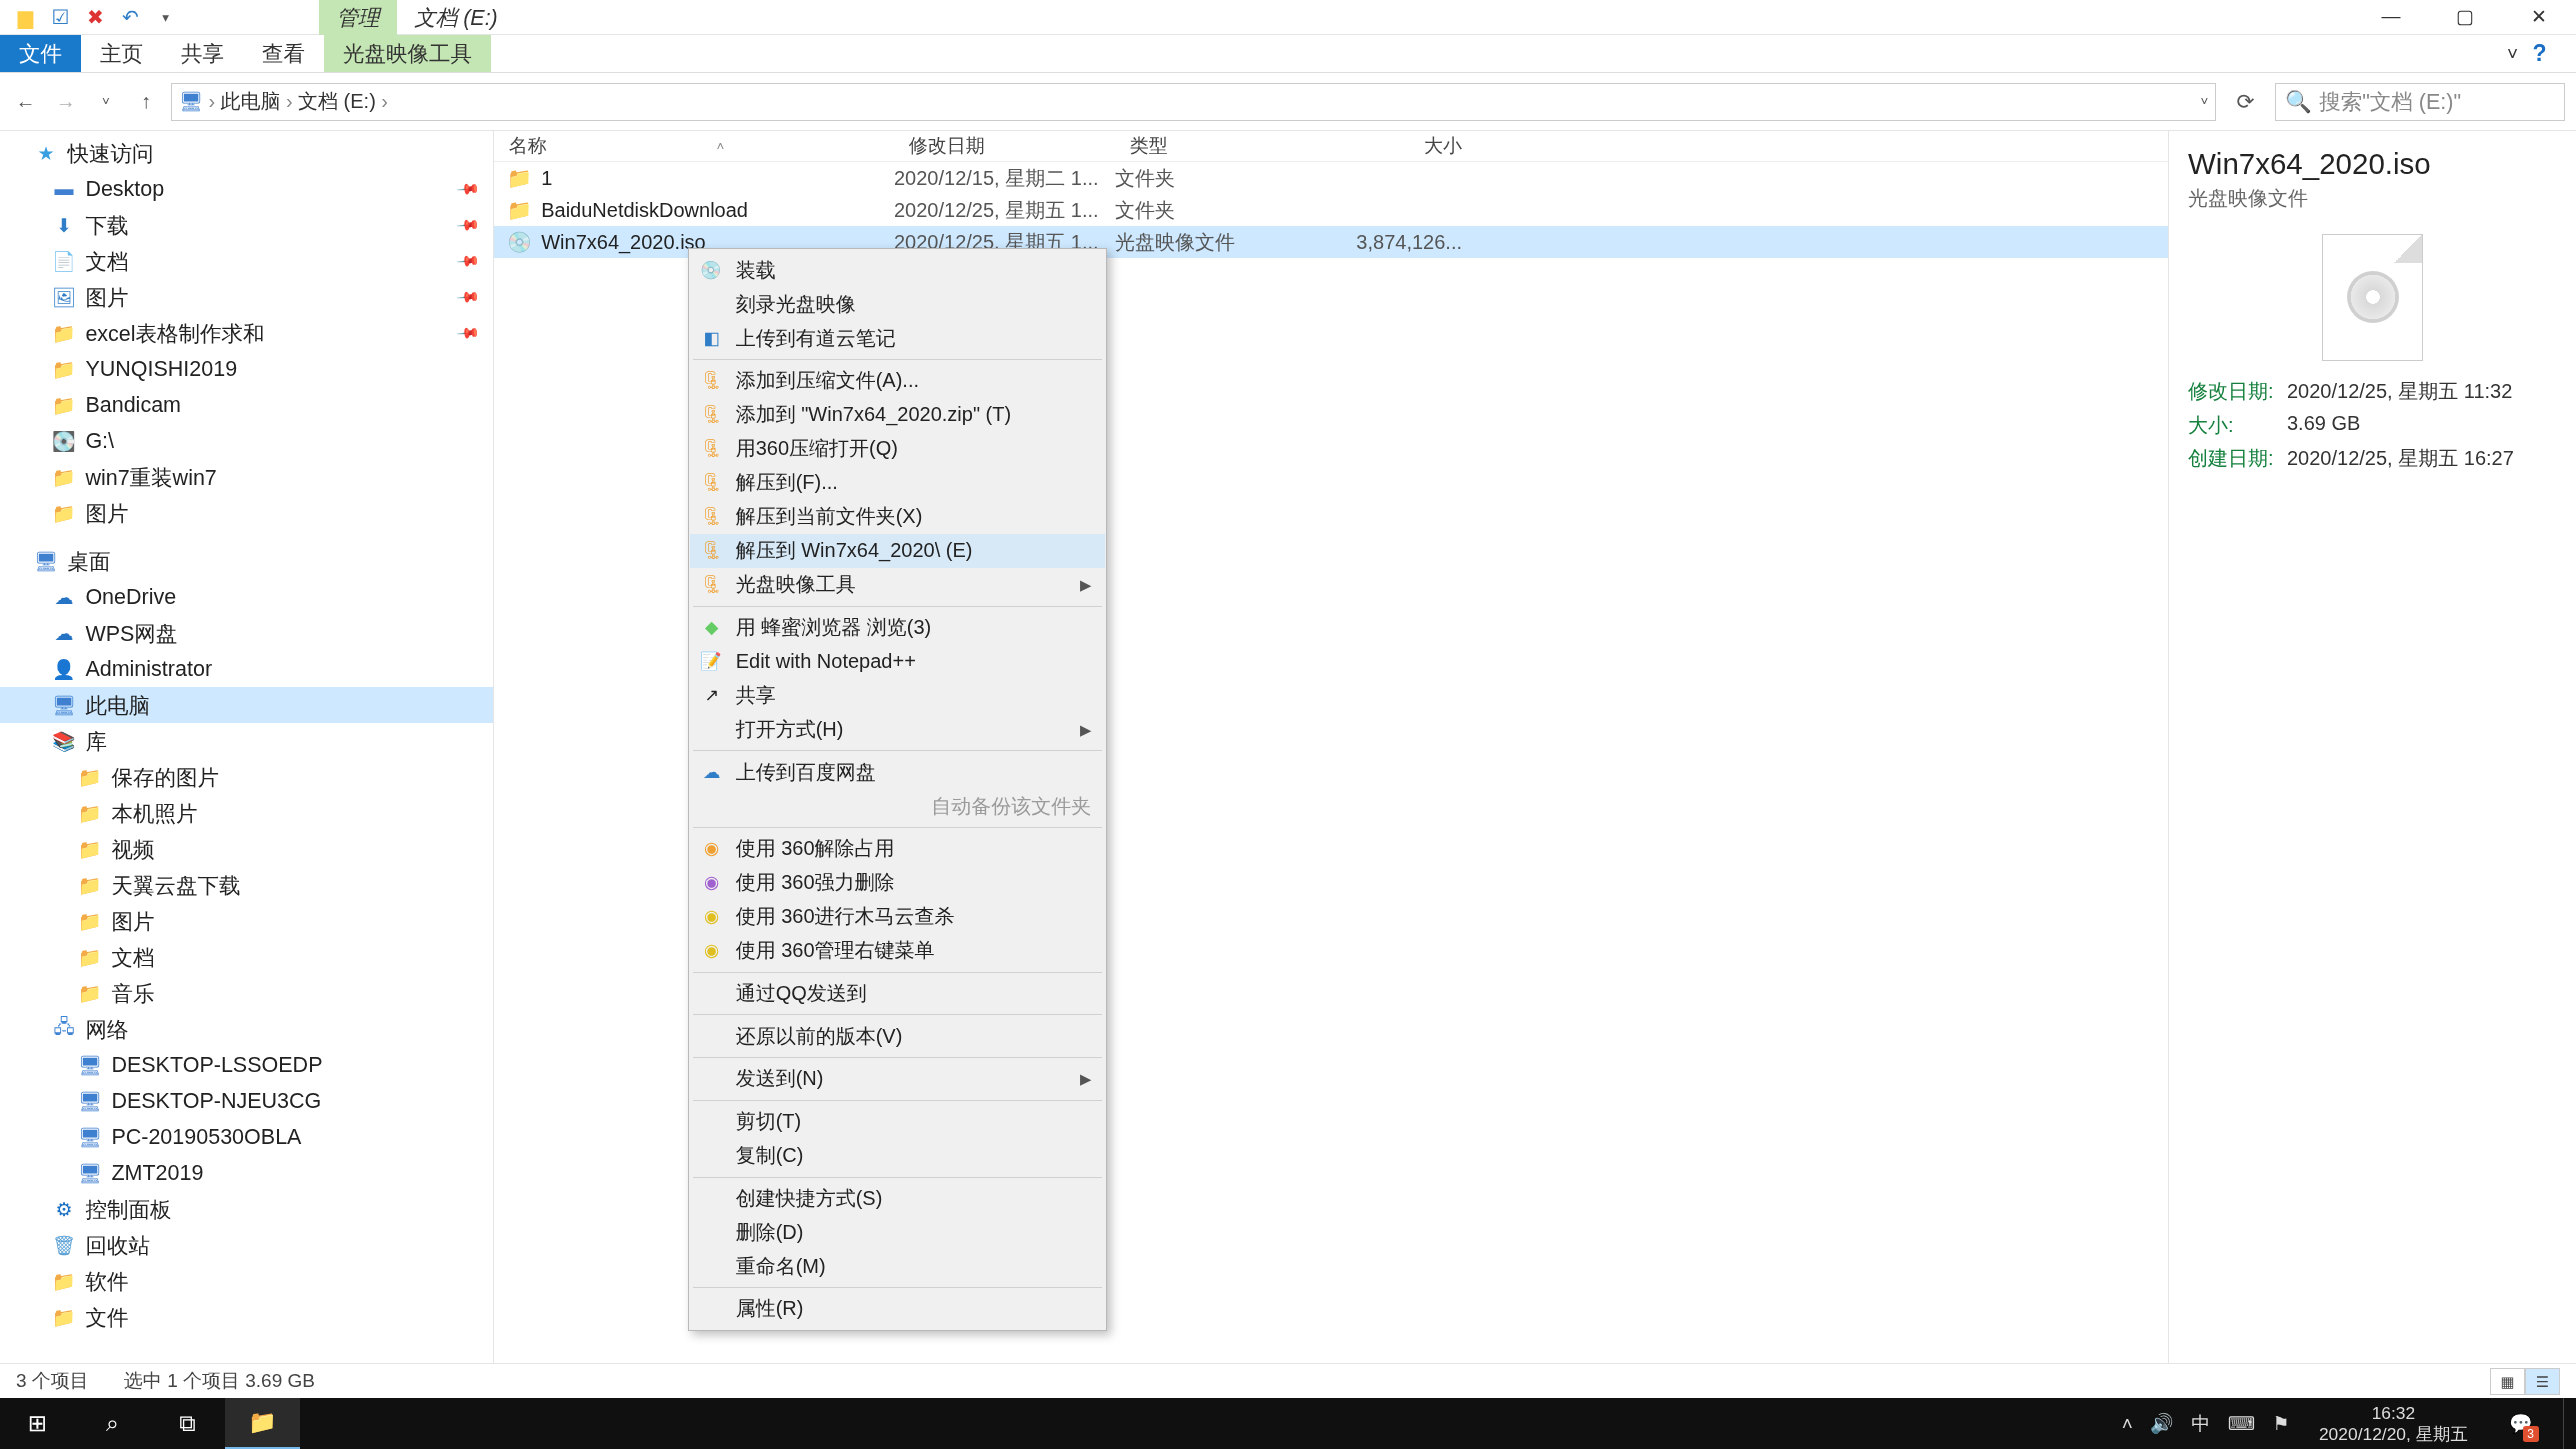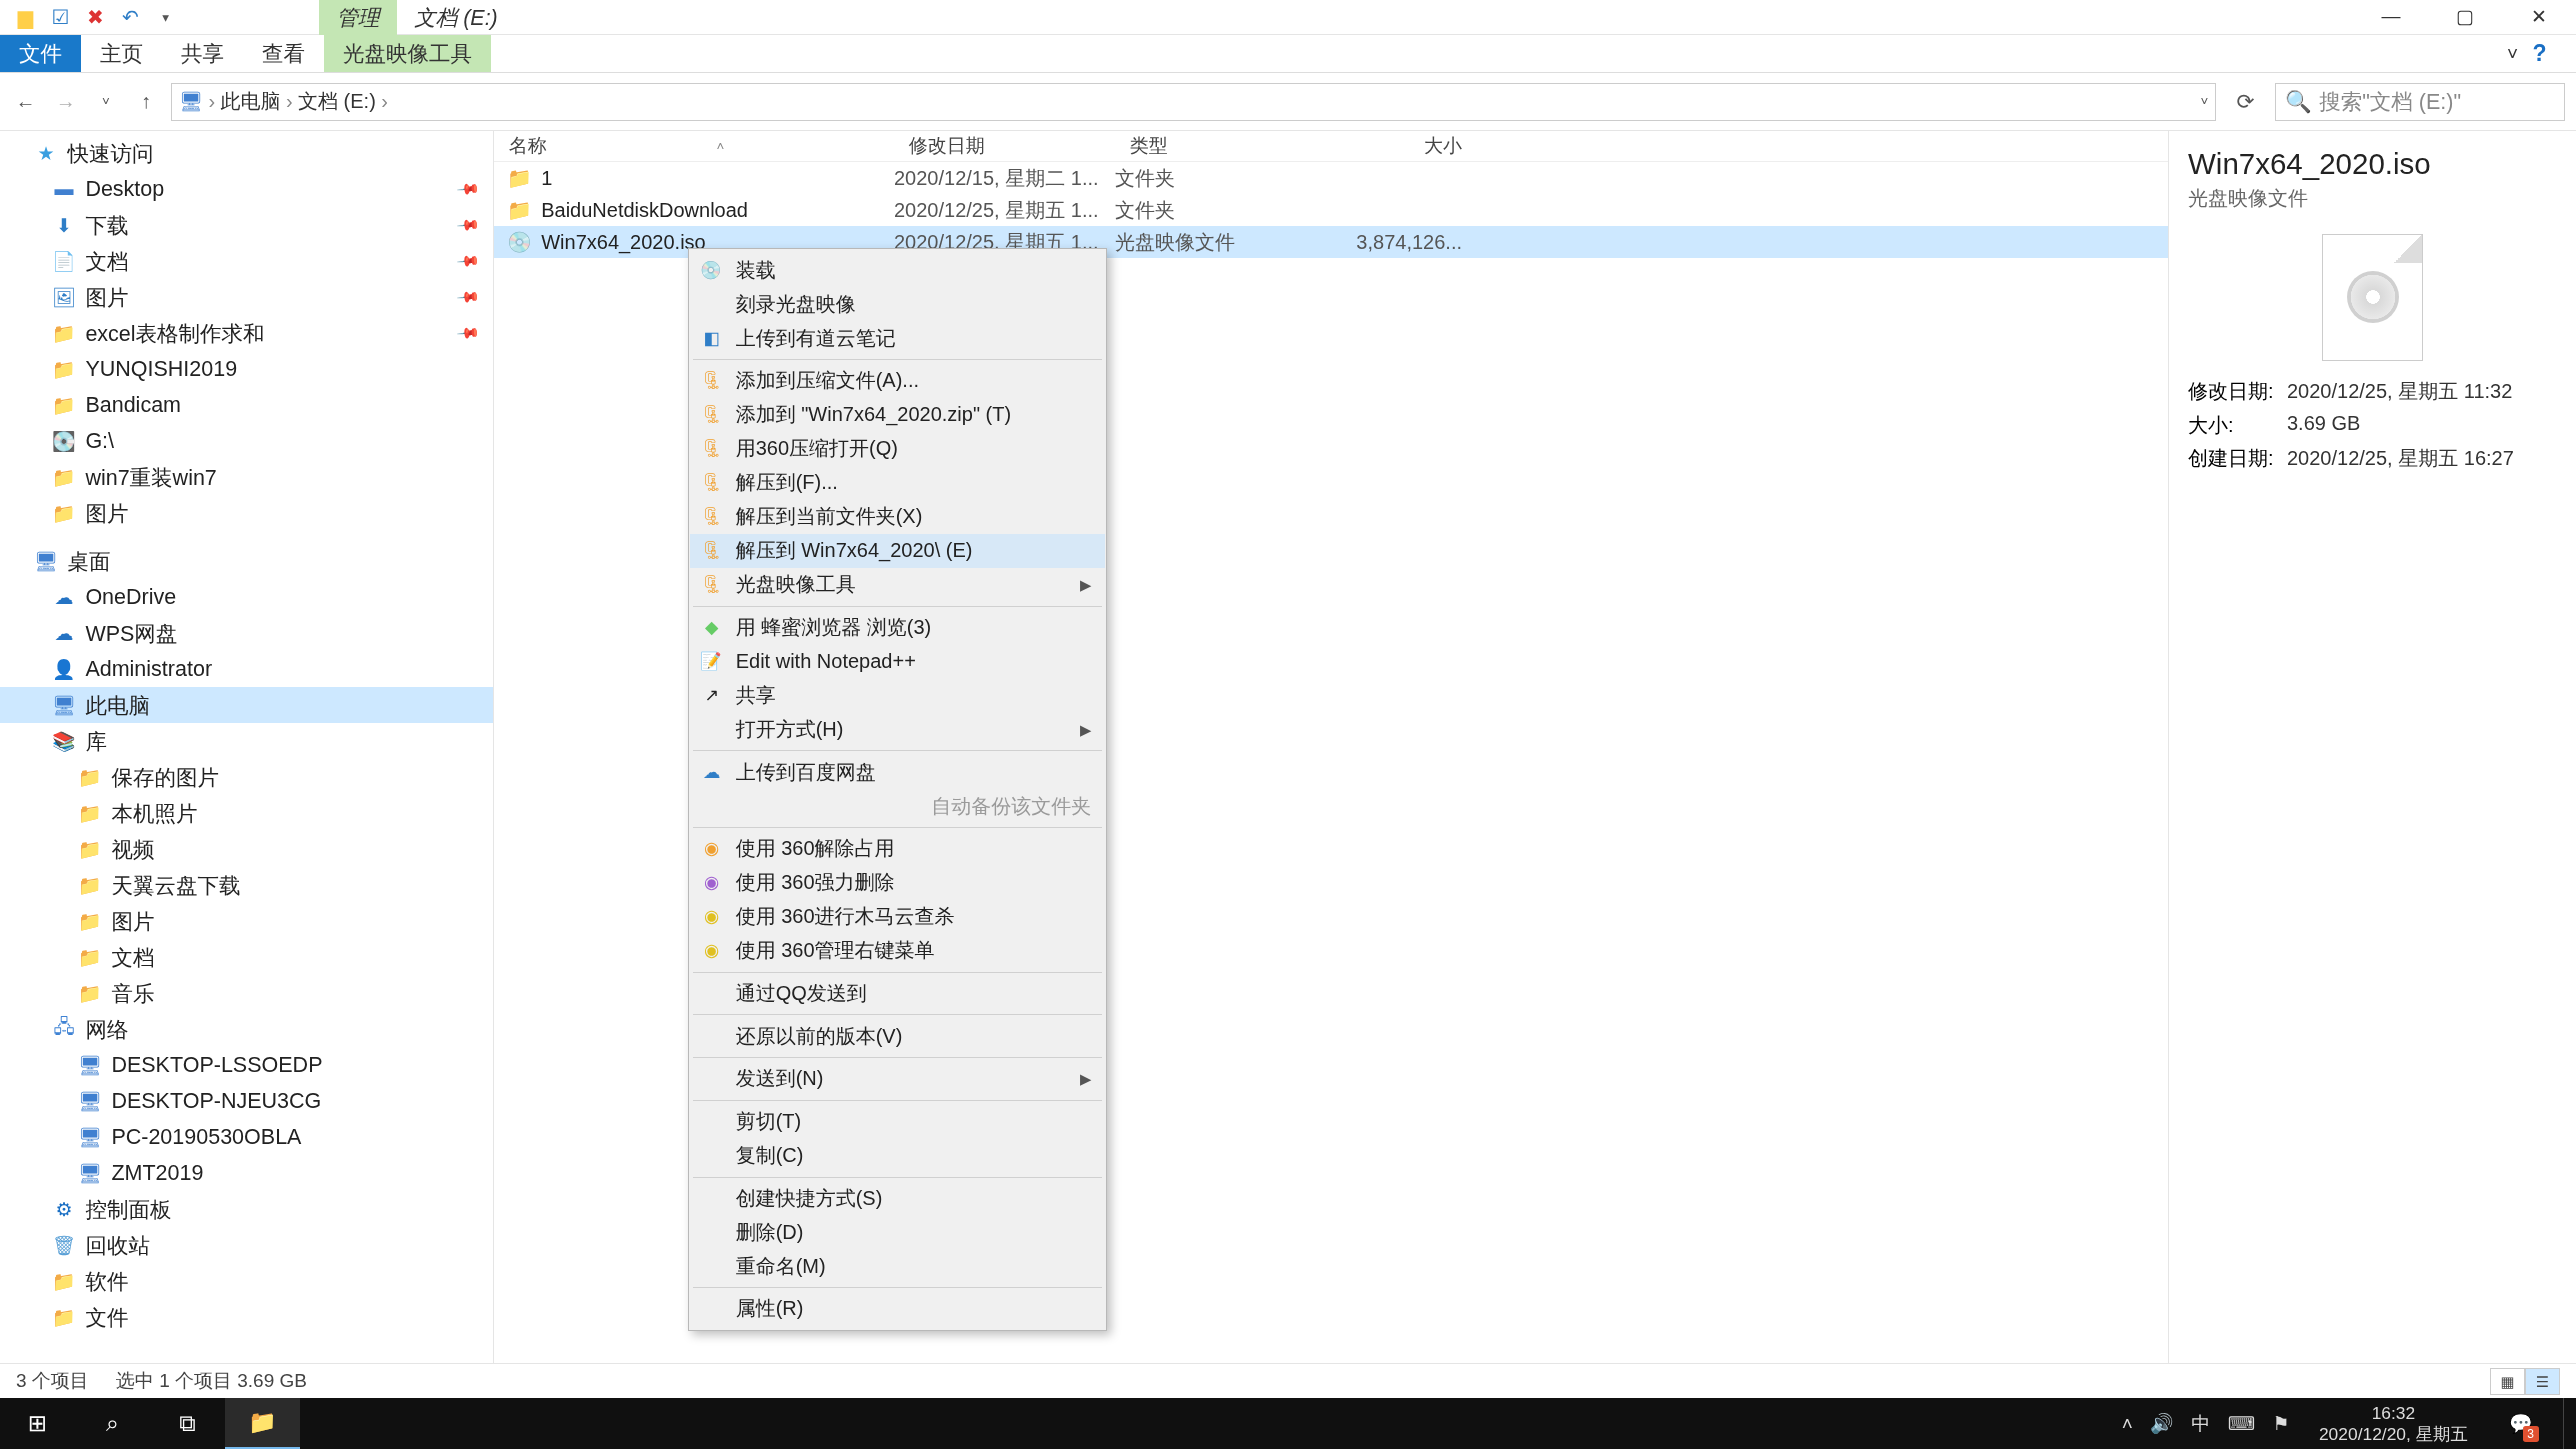--- a/index.html
+++ b/index.html
@@ -59,23 +59,23 @@
   .mi .arrow { margin-left:auto; color:#555; font-size:14.8px; }
   .sep { height:0.7px; background:#d0d0d0; margin:4px 2.7px; }
   
   .details-pane { width:408px; border-left:0.7px solid #e5e5e5; padding:16px 19px; }
   .dp-title { font-size:29.5px; color:#222; margin-bottom:4px; }
   .dp-sub { color:#666; font-size:20px; margin-bottom:21.5px; }
   .dp-thumb { width:101px; height:127px; border:0.7px solid #ccc; margin:0 auto 17.4px; display:flex; align-items:center; justify-content:center; background:#fff; position:relative;}
   .dp-thumb::before{content:""; position:absolute; top:0; right:0; width:28px; height:28px; background:linear-gradient(135deg,#fff 50%,#ddd 50%);}
   .disc{width:52px;height:52px;border-radius:50%;background:radial-gradient(circle,#fff 18%,#d9d9d9 19%,#e9e9e9 60%,#d0d0d0 61%); }
   .dp-row { display:flex; gap:12px; margin-bottom:6.7px; font-size:20px;}
-  .dp-label{ color:#000000; width:87px;} .dp-val{color:#333;}
-  
-  .status-bar { height:35px; border-top:0.7px solid #e5e5e5; display:flex; align-items:center; padding:0 16px; gap:27px; color:#444; font-size:19px; }
+  .dp-label{ color:#15803d; width:87px;} .dp-val{color:#333;}
+  
+  .status-bar { height:35px; border-top:0.7px solid #e5e5e5; display:flex; align-items:center; padding:0 16px; gap:35px; color:#444; font-size:19px; }
   .view-toggle { margin-left:auto; display:flex; }
   .vt-btn { width:35px; height:27px; border:0.7px solid #ccc; display:flex; align-items:center; justify-content:center; font-size:14.8px; }
   .vt-btn.active{ background:#cde8ff; }
   
   .taskbar { height:51px; background:#101010; display:flex; align-items:center; color:#fff; }
   .tb-btn { width:75px; height:51px; display:flex; align-items:center; justify-content:center; font-size:23px; color:#fff; }
   .tb-btn.active { background:#2b2b2b; border-bottom:2.7px solid #76b9ed; }
   .tray { margin-left:auto; display:flex; align-items:center; gap:17.4px; padding-right:5.4px; color:#ddd; font-size:19px; }
   .clock { text-align:center; line-height:1.15; font-size:17.4px; padding:0 12px;}
   .notif { width:48px; height:51px; display:flex; align-items:center; justify-content:center; position:relative;}

